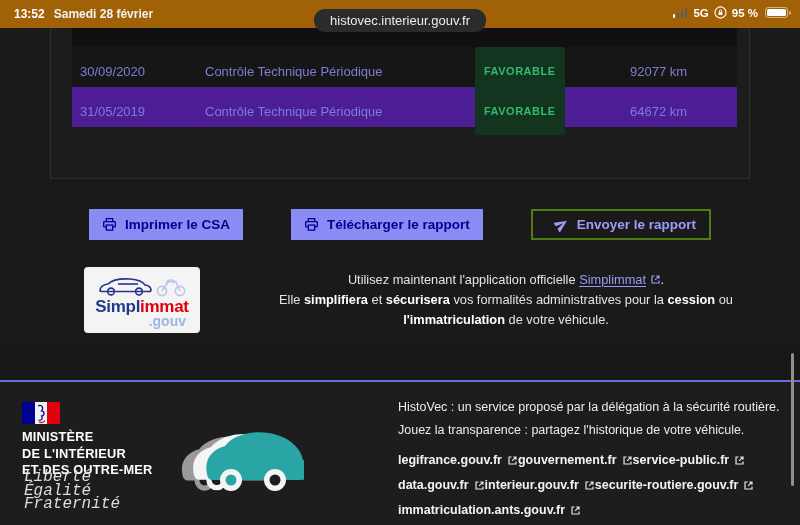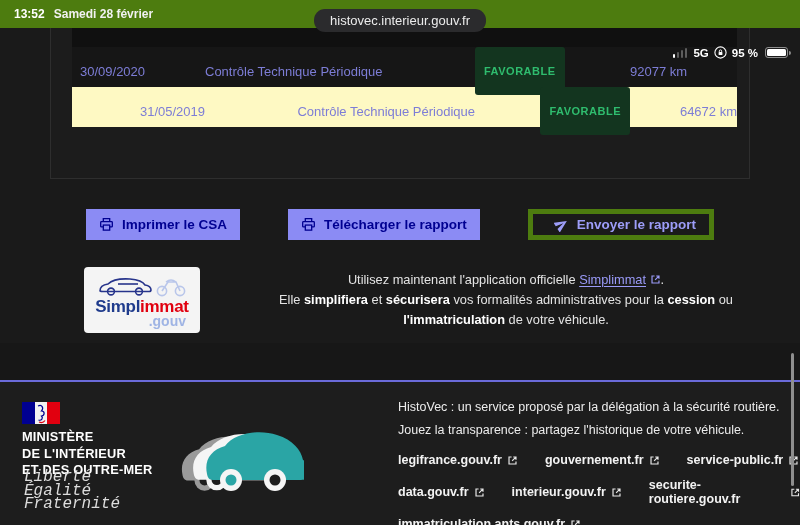--- a/index.html
+++ b/index.html
@@ -1,28 +1,28 @@
 <!DOCTYPE html>
 <html><head>
 <meta charset="utf-8">
 <style>
   * { margin:0; padding:0; box-sizing:border-box; }
   body { background:#000; }
   .screen{ position:relative; width:800px; height:525px; background:#1a1a1a;
     font-family:"Liberation Sans", sans-serif; overflow:hidden; }
 
   
-  .statusbar{ position:absolute; top:0; left:0; right:0; height:28px; background:#4d7c0f; color:#fff; z-index:5; }
+  .statusbar{ position:absolute; top:0; left:0; right:0; height:28px; background:#a16207; color:#fff; z-index:5; }
   .sb-left{ position:absolute; left:14px; top:7px; display:flex; gap:9px; font-size:12px; }
   .sb-time{ font-weight:700; }
   .sb-date{ font-weight:600; color:#f1f1f1; }
   .url-pill{ position:absolute; left:50%; top:9px; transform:translateX(-50%);
     background:#2b2b2d; border-radius:11px; padding:4px 16px; font-size:13px; color:#ececec; }
   .sb-right{ position:absolute; right:12px; top:6px; display:flex; align-items:center; gap:5px;
-    font-size:11.5px; font-weight:600;margin-top:40px; }
+    font-size:11.5px; font-weight:600; }
   .bars{ display:flex; align-items:flex-end; gap:1.5px; height:10px; margin-right:1px; }
   .bars i{ display:block; width:2.6px; background:#5d5d5d; border-radius:1px; }
   .bars i:nth-child(1){ height:4px; background:#fff; }
   .bars i:nth-child(2){ height:6px; }
   .bars i:nth-child(3){ height:8px; }
   .bars i:nth-child(4){ height:10px; }
   .batt{ position:relative; width:23px; height:11px; border:1px solid rgba(255,255,255,.5);
     border-radius:3px; margin-left:2px; }
   .batt::after{ content:""; position:absolute; right:-3.5px; top:2.5px; width:2px; height:4.5px;
     background:rgba(255,255,255,.5); border-radius:0 2px 2px 0; }
@@ -31,30 +31,30 @@
   
   .content{ position:absolute; top:28px; left:0; right:0; bottom:0; }
 
   .panel{ position:absolute; top:0; left:50px; width:700px; height:151px;
     background:#1c1c1c; border:1px solid #2e2e2e; border-top:none; }
   .t-head{ height:19px; margin:0 12px 0 21px; background:#101010; }
   .t-row{ height:40px; margin:0 12px 0 21px; display:grid;
     grid-template-columns:125px 270px 155px auto; align-items:center;
     padding-left:8px; font-size:13px; color:#7d7dd6; }
   .t-row.odd{ background:#161616; }
-  .t-row.even{ background:#fef9c3;text-align:right; }
+  .t-row.even{ background:#4c1d95; }
   .badge{ display:inline-block; padding:18px 9px; border-radius:3px; background:#13351f;
     color:#2fbc6e; font-size:11px; font-weight:700; letter-spacing:.5px; }
 
   .actions{ position:absolute; top:181px; left:0; width:100%;
     display:flex; justify-content:center; gap:48px; }
   .btn{ display:inline-flex; align-items:center; gap:8px; font-family:inherit;
     font-size:13.5px; font-weight:700; padding:6px 13px; height:31px; cursor:pointer; border:none; }
   .btn.filled{ background:#8b8bf4; color:#000091; }
-  .btn.outline{ background:transparent; border:5px solid #4d7c0f; color:#9d9df8;padding-left:21px; }
+  .btn.outline{ background:transparent; border:2px solid #4d7c0f; color:#9d9df8;padding-left:21px; }
   .btn svg{ flex:0 0 auto; }
 
   .sim-logo{ position:absolute; left:84px; top:239px; width:116px; height:66px;
     background:#f4f4f4; border-radius:4px; display:flex; flex-direction:column;
     align-items:center; justify-content:center; padding-top:2px; }
   .sim-word{ font-size:17px; font-weight:800; color:#1f3b8c; line-height:17px; letter-spacing:-0.3px; }
   .sim-word .red{ color:#e1000f; }
   .sim-gouv{ width:100%; text-align:right; padding-right:14px; font-size:14px; font-weight:800;
     color:#9fb4e4; line-height:13px; }
 
@@ -76,21 +76,21 @@
   .flag svg{ position:absolute; left:0; top:0; }
   .min-title{ position:absolute; left:22px; top:47px; font-size:12.8px; font-weight:700;
     color:#fff; line-height:16.5px; letter-spacing:.2px; }
   .motto{ position:absolute; left:24px; top:89px; font-family:Liberation Mono, monospace;
     font-style:italic; font-size:16px; line-height:13.5px; color:#ddd; }
   .cars{ position:absolute; left:176px; top:42px; }
 
   .f-right{ position:absolute; left:398px; top:14px; font-size:12.5px; }
   .blurb{ line-height:23px; color:#ececec; }
   .links{ margin-top:11px; display:flex; flex-direction:column; gap:11px; }
-  .lrow{ display:flex; gap:27px; }
+  .lrow{ display:flex; }
   .flink{ display:inline-flex; align-items:center; gap:5px; font-weight:700; color:#f3f3f3;
     text-decoration:none; cursor:pointer; font-size:12.5px; }
   .flink svg{ opacity:.95; }
 
   .scroll-thumb{ position:absolute; right:6px; top:325px; width:3px; height:133px;
     background:#8f8f8f; border-radius:2px; z-index:9; }
 </style>
 </head>
 <body>
 

